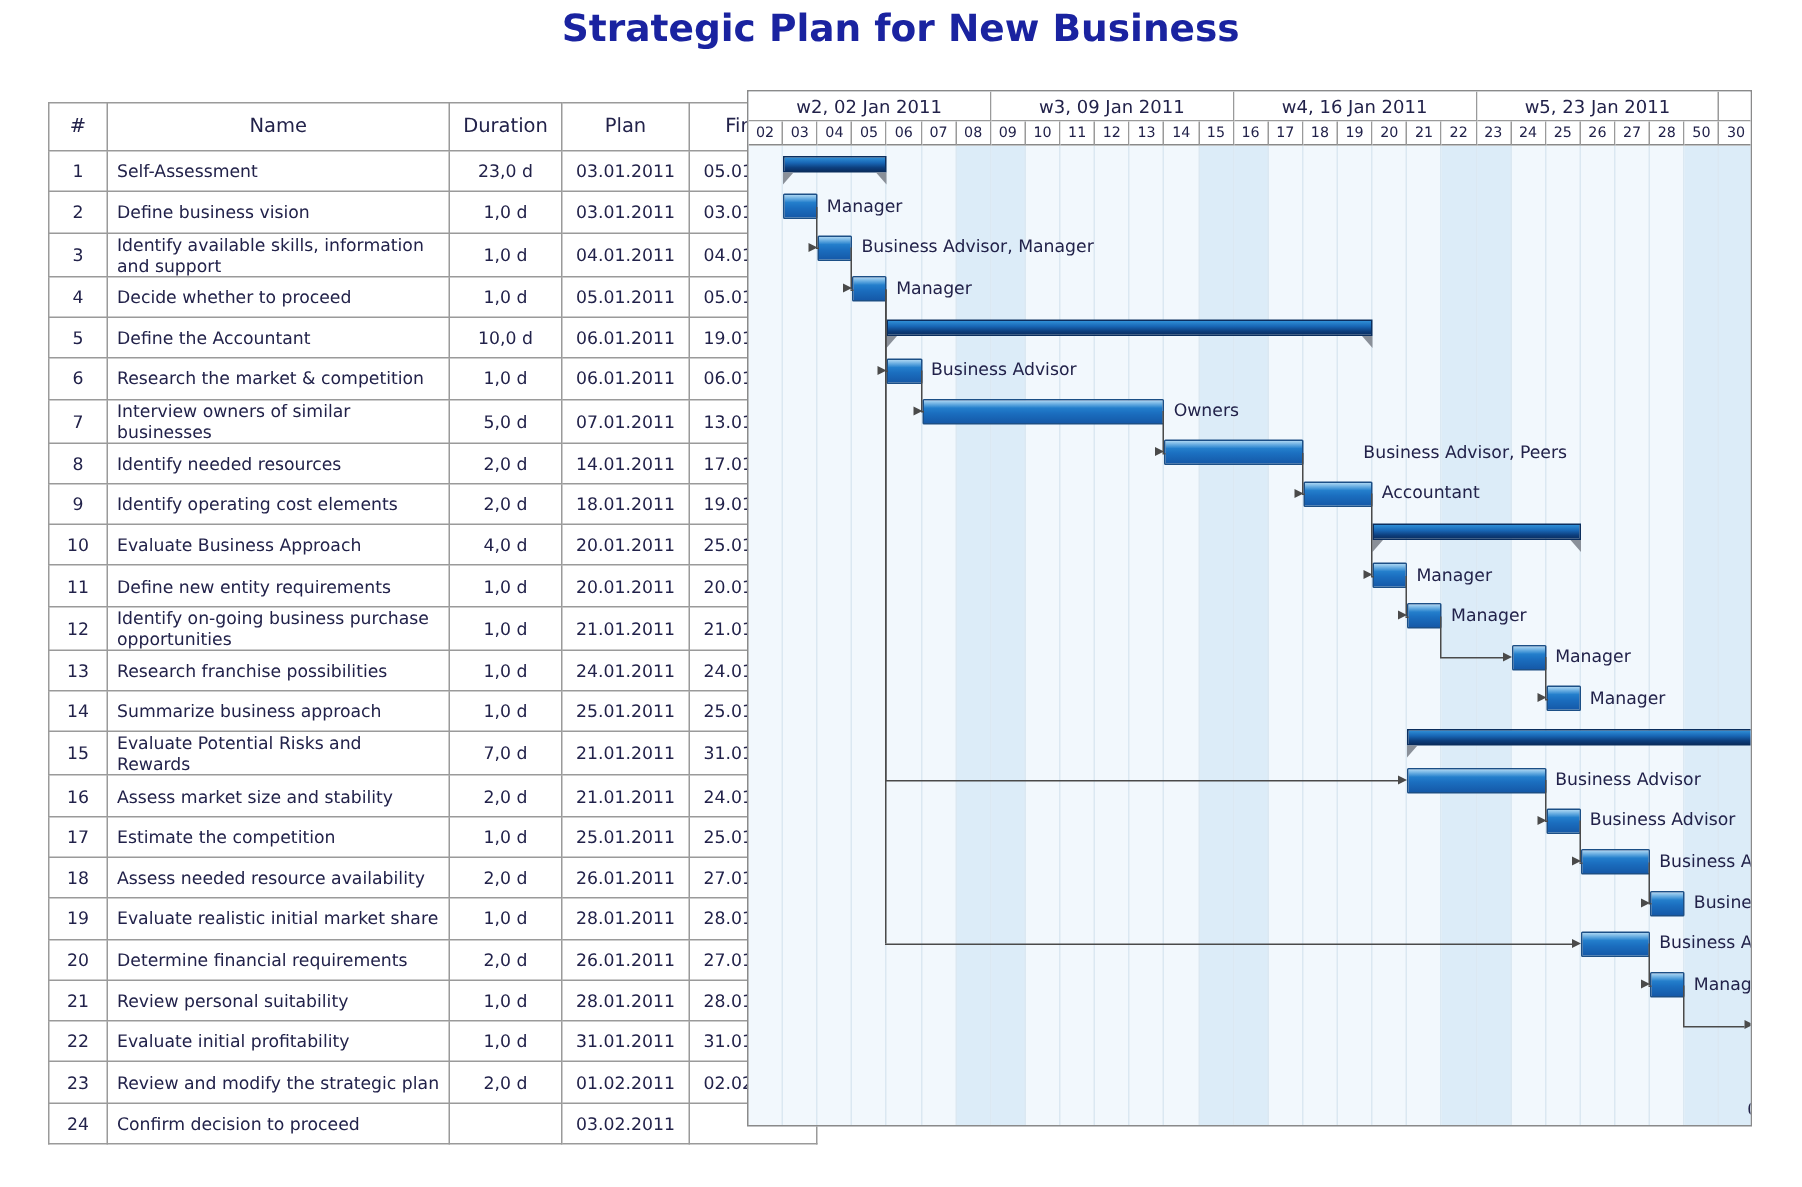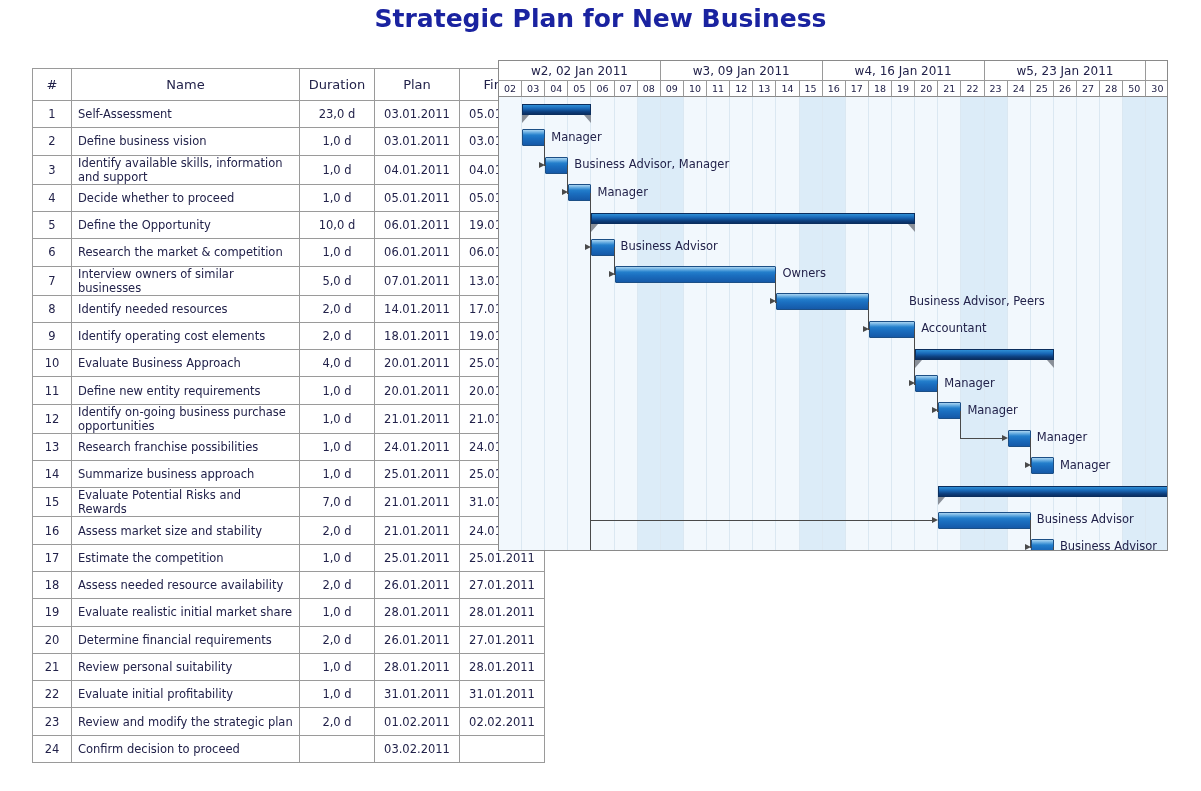--- a/index.html
+++ b/index.html
@@ -31,21 +31,21 @@
   .c-name{width:215px;text-align:left;}
   .c-dur{width:62px;text-align:center;}
   .c-start{width:72px;text-align:center;}
   .c-finish{width:72px;text-align:center;}
   tbody tr{height:27.3px;}
   .lvl1{padding-left:4px;}
   .lvl2{padding-left:22px;}
   .name-wrap{line-height:1.22;margin-top:36px;}
   
   #gantt{
-    position:absolute;left:498px;top:60px;width:670px;height:491px;
+    position:absolute;left:498px;top:60px;width:670px;height:691px;
     border:1px solid #8a8a8a;background:#f2f8fd;box-sizing:border-box;
     overflow:hidden;
     padding-left:12px;
   }
   #week-row{position:absolute;left:0;top:0;height:20px;width:100%;}
   .week-cell{
     position:absolute;top:0;height:20px;box-sizing:border-box;
     border-right:1px solid #9a9a9a;border-bottom:1px solid #9a9a9a;
     background:#fff;font-size:12px;text-align:center;line-height:20px;
     color:#22224a;overflow:hidden;white-space:nowrap;
@@ -137,21 +137,21 @@
       </tr>
       <tr>
         <td class="c-id">4</td>
         <td class="c-name lvl2"><span class="name-wrap">Decide whether to proceed</span></td>
         <td class="c-dur">1,0 d</td>
         <td class="c-start">05.01.2011</td>
         <td class="c-finish">05.01.2011</td>
       </tr>
       <tr>
         <td class="c-id">5</td>
-        <td class="c-name lvl1"><span class="name-wrap">Define the Opportunity</span></td>
+        <td class="c-name lvl1"><span class="name-wrap">Define the Accountant</span></td>
         <td class="c-dur">10,0 d</td>
         <td class="c-start">06.01.2011</td>
         <td class="c-finish">19.01.2011</td>
       </tr>
       <tr>
         <td class="c-id">6</td>
         <td class="c-name lvl2"><span class="name-wrap">Research the market &amp; competition</span></td>
         <td class="c-dur">1,0 d</td>
         <td class="c-start">06.01.2011</td>
         <td class="c-finish">06.01.2011</td>

